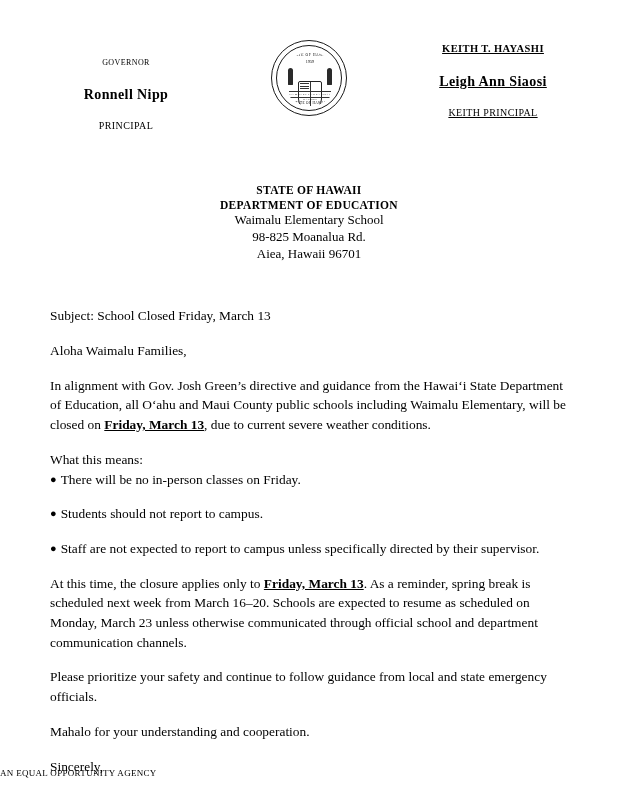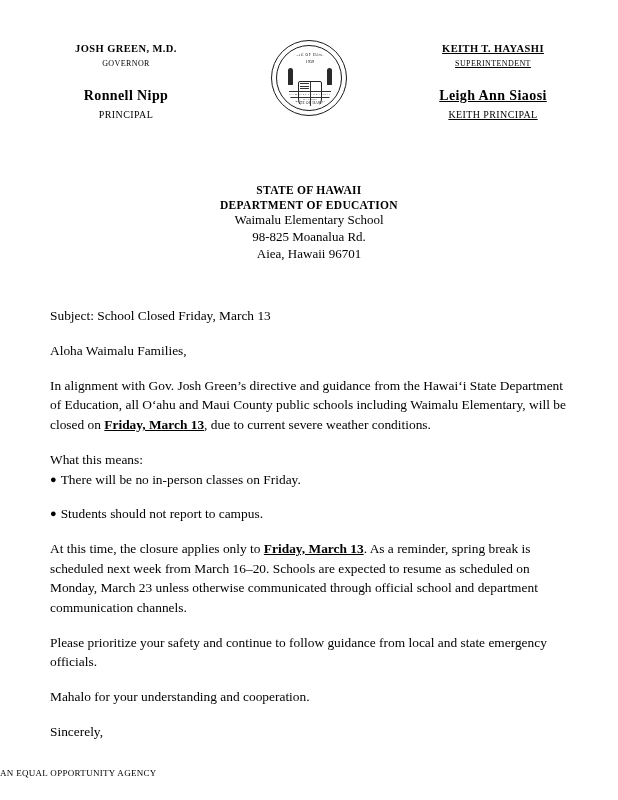--- a/index.html
+++ b/index.html
@@ -40,21 +40,21 @@
     font-weight: bold;
     font-size: 10.5px;
     letter-spacing: 0.4px;
     line-height: 1.25;
   }
   .lh-title {
     font-family: "Liberation Serif", serif;
     font-size: 8px;
     letter-spacing: 0.4px;
     line-height: 1.4;
-    margin-top: 3px;
+    margin-top: 15px;
   }
   .lh-sub {
     margin-top: 18px;
   }
   .lh-sub .lh-name { font-size: 14px; }
   .lh-sub .lh-title { font-size: 10px; }
 
   
   .seal-wrap {
     position: absolute;
@@ -223,21 +223,20 @@
   }
 </style>
 </head>
 <body>
 
 <div class="page">
 
   <div class="letterhead">
 
     <div class="lh-col lh-left">
-      <div class="lh-name">JOSH GREEN, M.D.</div>
       <div class="lh-title">GOVERNOR</div>
       <div class="lh-sub">
         <div class="lh-name">Ronnell Nipp</div>
         <div class="lh-title">PRINCIPAL</div>
       </div>
     </div>
 
     <div class="seal-wrap">
       <div class="seal">
         <div class="seal-inner">
@@ -251,21 +250,20 @@
             </div>
           </div>
           <div class="seal-ribbon">UA MAU KE EA O KA AINA I KA PONO</div>
           <div class="seal-bottom-text">STATE OF HAWAII</div>
         </div>
       </div>
     </div>
 
     <div class="lh-col lh-right">
       <div class="lh-name">KEITH T. HAYASHI</div>
-      <div class="lh-title">SUPERINTENDENT</div>
       <div class="lh-sub">
         <div class="lh-name">Leigh Ann Siaosi</div>
         <div class="lh-title">KEITH PRINCIPAL</div>
       </div>
     </div>
   </div>
 
   <div class="address">
     <div class="dept1">STATE OF HAWAII</div>
     <div class="dept2">DEPARTMENT OF EDUCATION</div>
@@ -280,20 +278,21 @@
 
     <p>Aloha Waimalu Families,</p>
 
     <p><span>In alignment with Gov. Josh Green’s directive and guidance from the Hawaiʻi State Department of Education, all Oʻahu and Maui County public schools including Waimalu Elementary, will be closed on </span><span class="u-bold">Friday, March 13</span><span>, due to current severe weather conditions.</span></p>
 
     <p class="tight">What this means:</p>
 
     <div class="bullets">
       <p class="bullet"><span class="dot">●</span><span>There will be no in-person classes on Friday.</span></p>
       <p class="bullet"><span class="dot">●</span><span>Students should not report to campus.</span></p>
+      <p class="bullet"><span class="dot">●</span><span>Staff are not expected to report to campus unless specifically directed by their supervisor.</span></p>
     </div>
 
     <p><span>At this time, the closure applies only to </span><span class="u-bold">Friday, March 13</span><span>. As a reminder, spring break is scheduled next week from March 16–20. Schools are expected to resume as scheduled on Monday, March 23 unless otherwise communicated through official school and department communication channels.</span></p>
 
     <p>Please prioritize your safety and continue to follow guidance from local and state emergency officials.</p>
 
     <p>Mahalo for your understanding and cooperation.</p>
 
     <p>Sincerely,</p>
 

